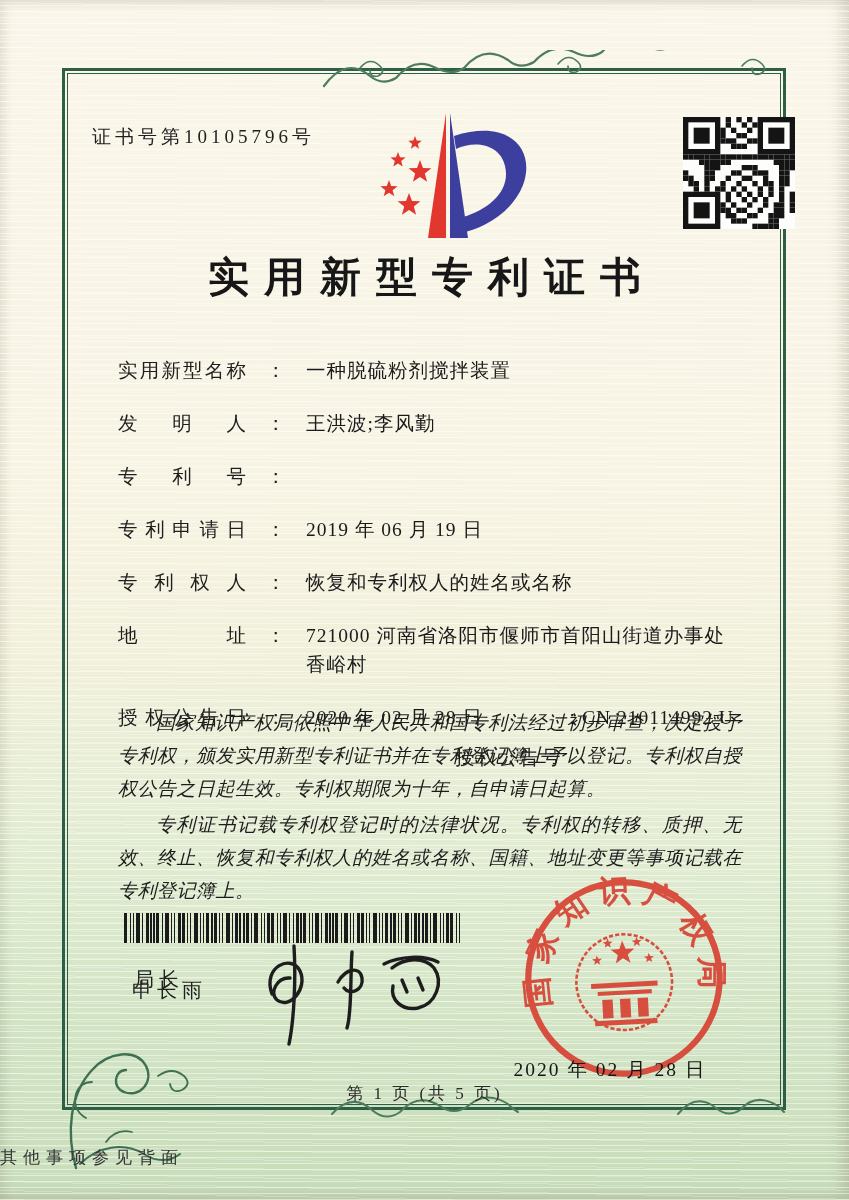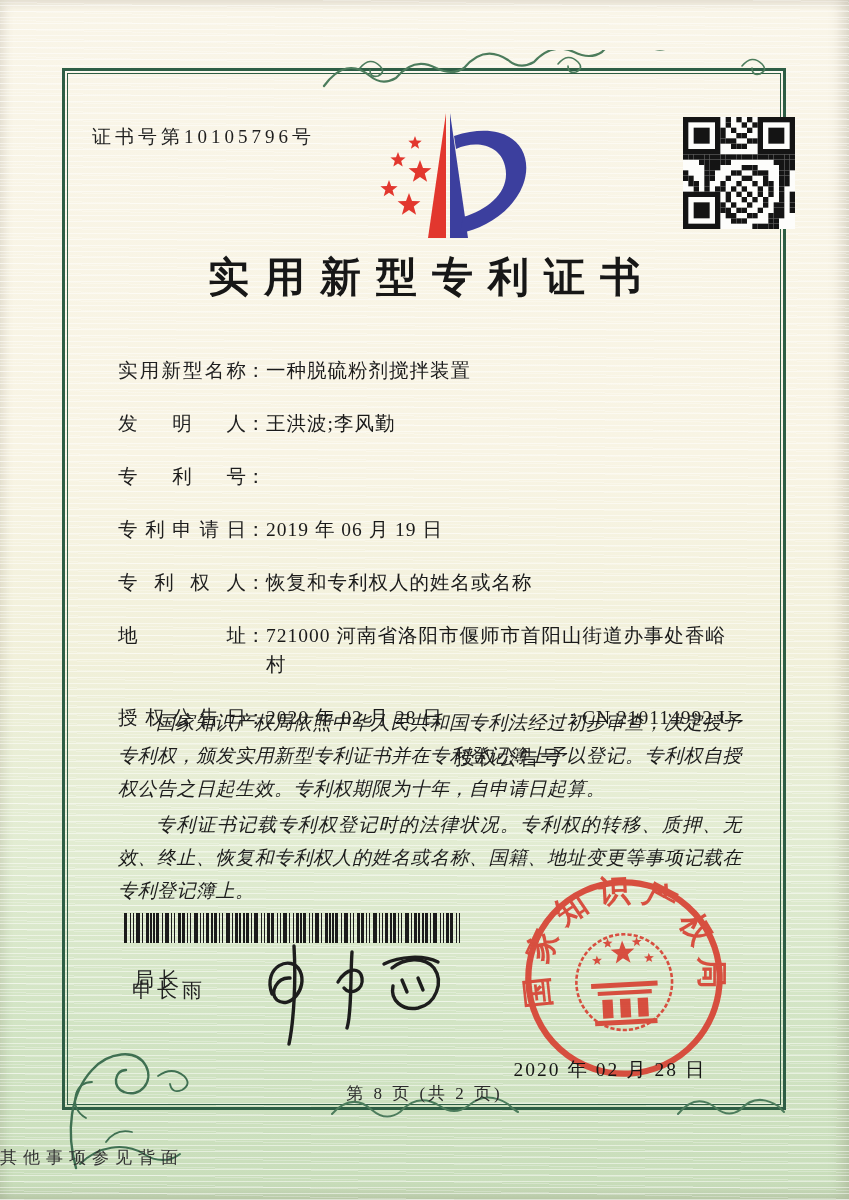--- a/index.html
+++ b/index.html
@@ -34,21 +34,21 @@
   .logo { position:absolute; left:362px; top:110px; width:175px; height:130px; }
   .qr   { position:absolute; left:683px; top:117px; width:112px; height:112px; }
 
   .title {
     position:absolute; left:0; right:0; top:250px; text-align:center;
     font-size:41px; font-weight:600; letter-spacing:15px; color:#171717;
     text-indent:15px;
   }
 
   .fields { position:absolute; left:118px; top:356px; width:622px; font-size:19.5px; }
-  .frow { display:flex; align-items:flex-start; line-height:29px; margin-bottom:24px; position:relative; }
+  .frow { display:flex; align-items:flex-start; line-height:29px; margin-bottom:24px; position:relative;gap:20px; }
   .flabel { flex:0 0 128px; text-align:justify; text-align-last:justify; color:#1e1e1e; }
   .fcolon { flex:0 0 20px; }
   .fvalue { letter-spacing:1px; color:#1a1a1a; }
   .grant2 { position:absolute; left:337px; top:0; display:flex; white-space:nowrap; }
   .grant2 .g2label { letter-spacing:2px;margin-top:40px; }
 
   .paras { position:absolute; left:118px; top:706px; width:624px; font-size:19px;
            line-height:33px; text-align:justify; letter-spacing:.5px; color:#1c1c1c;font-style:italic; }
   .paras p { text-indent:2em; margin-bottom:3px; }
 
@@ -362,16 +362,16 @@
         <rect x="74" y="112" width="52" height="4"></rect>
         <rect x="78" y="120" width="10" height="18"></rect>
         <rect x="95" y="120" width="10" height="18"></rect>
         <rect x="112" y="120" width="10" height="18"></rect>
         <rect x="70" y="140" width="60" height="5"></rect>
       </g>
     </g>
   </svg>
   <div class="seal-date">2020 年 02 月 28 日</div>
 
-  <div class="page-info">第 8 页 (共 2 页)</div>
+  <div class="page-info">第 1 页 (共 5 页)</div>
   <div class="back-note">其他事项参见背面</div>
 
 </div>
 
 </body></html>

